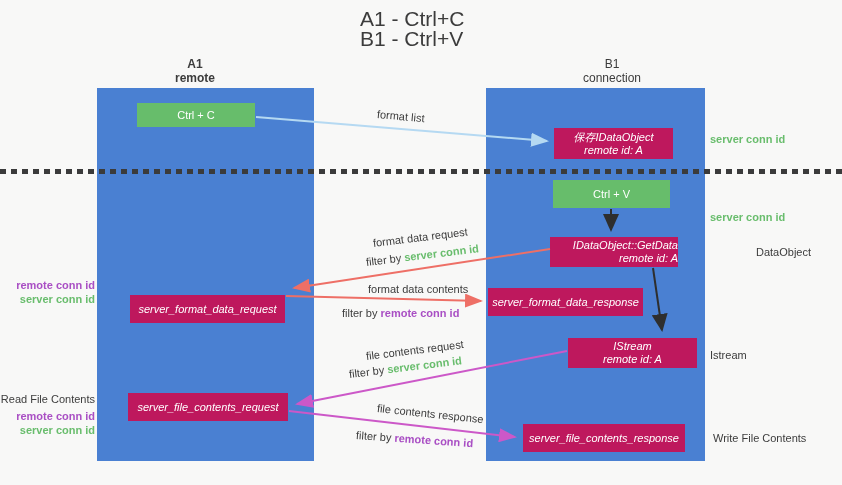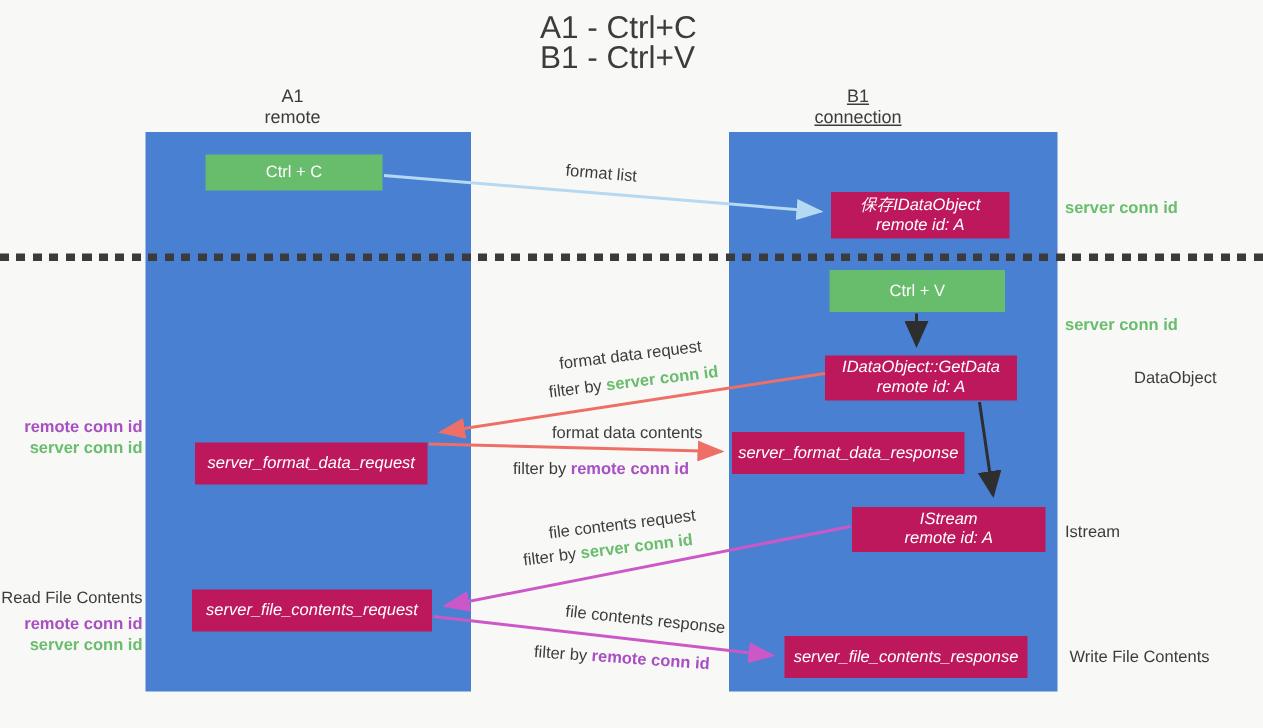--- a/index.html
+++ b/index.html
@@ -31,25 +31,25 @@
 </head>
 <body>
 
 <div class="canvas">
 
   <div class="title-block">
     <div>A1 - Ctrl+C</div>
     <div>B1 - Ctrl+V</div>
   </div>
 
-  <div class="col-header" style="left:135px; top:57px;">
+  <div class="col-header" style="left:135px; top:57px;font-weight:bold;">
     <div>A1</div>
     <div>remote</div>
   </div>
-  <div class="col-header" style="left:512px; top:57px;text-decoration:underline;">
+  <div class="col-header" style="left:552px; top:57px;">
     <div>B1</div>
     <div>connection</div>
   </div>
 
   <div class="lifeline" style="left:97px;  width:217px;"></div>
   <div class="lifeline" style="left:486px; width:219px;"></div>
 
   <div class="dotted-sep"></div>
 
   <div class="node green" style="left:137px; top:103px; width:118px; height:24px;">
@@ -58,21 +58,21 @@
 
   <div class="node orange" style="left:554px; top:128px; width:119px; height:31px;">
     <div>保存IDataObject</div>
     <div>remote id: A</div>
   </div>
 
   <div class="node green" style="left:553px; top:180px; width:117px; height:28px;">
     <div>Ctrl + V</div>
   </div>
 
-  <div class="node orange" style="left:550px; top:237px; width:128px; height:30px;">
+  <div class="node orange" style="left:550px; top:237px; width:128px; height:30px;align-items:flex-end;">
     <div>IDataObject::GetData</div>
     <div>remote id: A</div>
   </div>
 
   <div class="node orange" style="left:130px; top:276px; width:155px; height:28px;margin-top:19px;">
     <div>server_format_data_request</div>
   </div>
 
   <div class="node orange" style="left:488px; top:288px; width:155px; height:28px;">
     <div>server_format_data_response</div>

